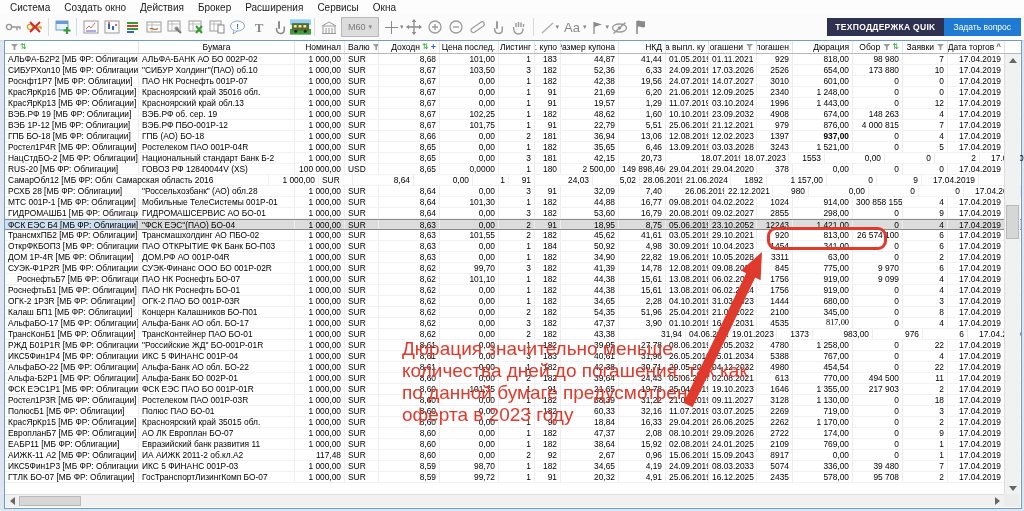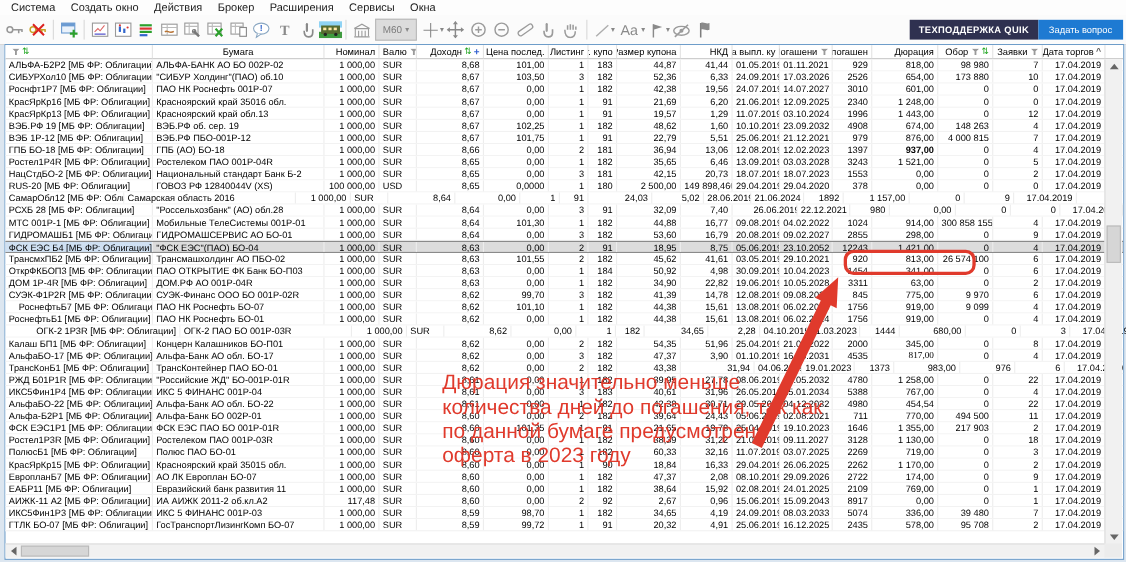--- a/index.html
+++ b/index.html
@@ -511,21 +511,21 @@
           <div class="td a-left" style="width: 134px;">НацСтдБО-2 [МБ ФР: Облигации]</div>
           <div class="td a-left" style="width: 156px;">Национальный стандарт Банк Б-2</div>
           <div class="td a-right" style="width: 50px;">1 000,00</div>
           <div class="td a-left" style="width: 34px;">SUR</div>
           <div class="td a-right" style="width: 61px;">8,65</div>
           <div class="td a-right" style="width: 59px;">0,00</div>
           <div class="td a-right" style="width: 36px;">3</div>
           <div class="td a-right" style="width: 26px;">181</div>
           <div class="td a-right" style="width: 58px;">42,15</div>
           <div class="td a-right" style="width: 47px;">20,73</div>
-          <div class="td a-right" style="width: 43px;">18.07.2019</div>
+          <div class="td a-right" style="width: 43px; margin-left: 32px;">18.07.2019</div>
           <div class="td a-right" style="width: 48px;">18.07.2023</div>
           <div class="td a-right" style="width: 36px;">1553</div>
           <div class="td a-right" style="width: 60px;">0,00</div>
           <div class="td a-right" style="width: 50px;">0</div>
           <div class="td a-right" style="width: 45px;">2</div>
           <div class="td a-right" style="width: 57px;">17.04.2019</div>
         </div>
         <div class="tr">
           <div class="td a-left" style="width: 134px;">RUS-20 [МБ ФР: Облигации]</div>
           <div class="td a-left" style="width: 156px;">ГОВОЗ РФ 12840044V (XS)</div>
@@ -748,21 +748,21 @@
           <div class="td a-right" style="width: 47px;">15,61</div>
           <div class="td a-right" style="width: 43px;">13.08.2019</div>
           <div class="td a-right" style="width: 48px;">06.02.2024</div>
           <div class="td a-right" style="width: 36px;">1756</div>
           <div class="td a-right" style="width: 60px;">919,00</div>
           <div class="td a-right" style="width: 50px;">0</div>
           <div class="td a-right" style="width: 45px;">4</div>
           <div class="td a-right" style="width: 57px;">17.04.2019</div>
         </div>
         <div class="tr">
-          <div class="td a-left" style="width: 134px; margin-left: 25px;">ОГК-2 1Р3R [МБ ФР: Облигации]</div>
+          <div class="td a-left" style="width: 134px;">ОГК-2 1Р3R [МБ ФР: Облигации]</div>
           <div class="td a-left" style="width: 156px;">ОГК-2 ПАО БО 001Р-03R</div>
           <div class="td a-right" style="width: 50px;">1 000,00</div>
           <div class="td a-left" style="width: 34px;">SUR</div>
           <div class="td a-right" style="width: 61px;">8,62</div>
           <div class="td a-right" style="width: 59px;">0,00</div>
           <div class="td a-right" style="width: 36px;">1</div>
           <div class="td a-right" style="width: 26px;">182</div>
           <div class="td a-right" style="width: 58px;">34,65</div>
           <div class="td a-right" style="width: 47px;">2,28</div>
           <div class="td a-right" style="width: 43px;">04.10.2019</div>
@@ -779,21 +779,21 @@
           <div class="td a-right" style="width: 50px;">1 000,00</div>
           <div class="td a-left" style="width: 34px;">SUR</div>
           <div class="td a-right" style="width: 61px;">8,62</div>
           <div class="td a-right" style="width: 59px;">0,00</div>
           <div class="td a-right" style="width: 36px;">2</div>
           <div class="td a-right" style="width: 26px;">182</div>
           <div class="td a-right" style="width: 58px;">54,35</div>
           <div class="td a-right" style="width: 47px;">51,96</div>
           <div class="td a-right" style="width: 43px;">25.04.2019</div>
           <div class="td a-right" style="width: 48px;">21.04.2022</div>
-          <div class="td a-right" style="width: 36px;">2000</div>
+          <div class="td a-right" style="width: 36px;">2100</div>
           <div class="td a-right" style="width: 60px;">345,00</div>
           <div class="td a-right" style="width: 50px;">0</div>
           <div class="td a-right" style="width: 45px;">8</div>
           <div class="td a-right" style="width: 57px;">17.04.2019</div>
         </div>
         <div class="tr">
           <div class="td a-left" style="width: 134px;">АльфаБО-17 [МБ ФР: Облигации]</div>
           <div class="td a-left" style="width: 156px;">Альфа-Банк АО обл. БО-17</div>
           <div class="td a-right" style="width: 50px;">1 000,00</div>
           <div class="td a-left" style="width: 34px;">SUR</div>
@@ -893,21 +893,21 @@
           <div class="td a-right" style="width: 50px;">1 000,00</div>
           <div class="td a-left" style="width: 34px;">SUR</div>
           <div class="td a-right" style="width: 61px;">8,60</div>
           <div class="td a-right" style="width: 59px;">0,00</div>
           <div class="td a-right" style="width: 36px;">2</div>
           <div class="td a-right" style="width: 26px;">182</div>
           <div class="td a-right" style="width: 58px;">39,64</div>
           <div class="td a-right" style="width: 47px;">24,43</div>
           <div class="td a-right" style="width: 43px;">05.06.2019</div>
           <div class="td a-right" style="width: 48px;">02.08.2021</div>
-          <div class="td a-right" style="width: 36px;">711</div>
+          <div class="td a-right" style="width: 36px;">613</div>
           <div class="td a-right" style="width: 60px;">770,00</div>
           <div class="td a-right" style="width: 50px;">494 500</div>
           <div class="td a-right" style="width: 45px;">11</div>
           <div class="td a-right" style="width: 57px;">17.04.2019</div>
         </div>
         <div class="tr">
           <div class="td a-left" style="width: 134px;">ФСК ЕЭС1Р1 [МБ ФР: Облигации]</div>
           <div class="td a-left" style="width: 156px;">ФСК ЕЭС ПАО БО 001Р-01R</div>
           <div class="td a-right" style="width: 50px;">1 000,00</div>
           <div class="td a-left" style="width: 34px;">SUR</div>

